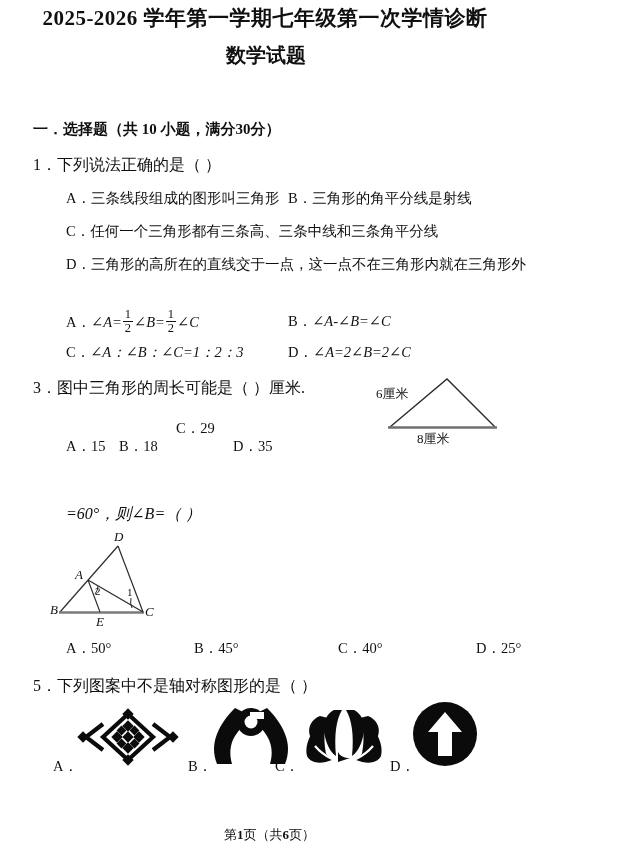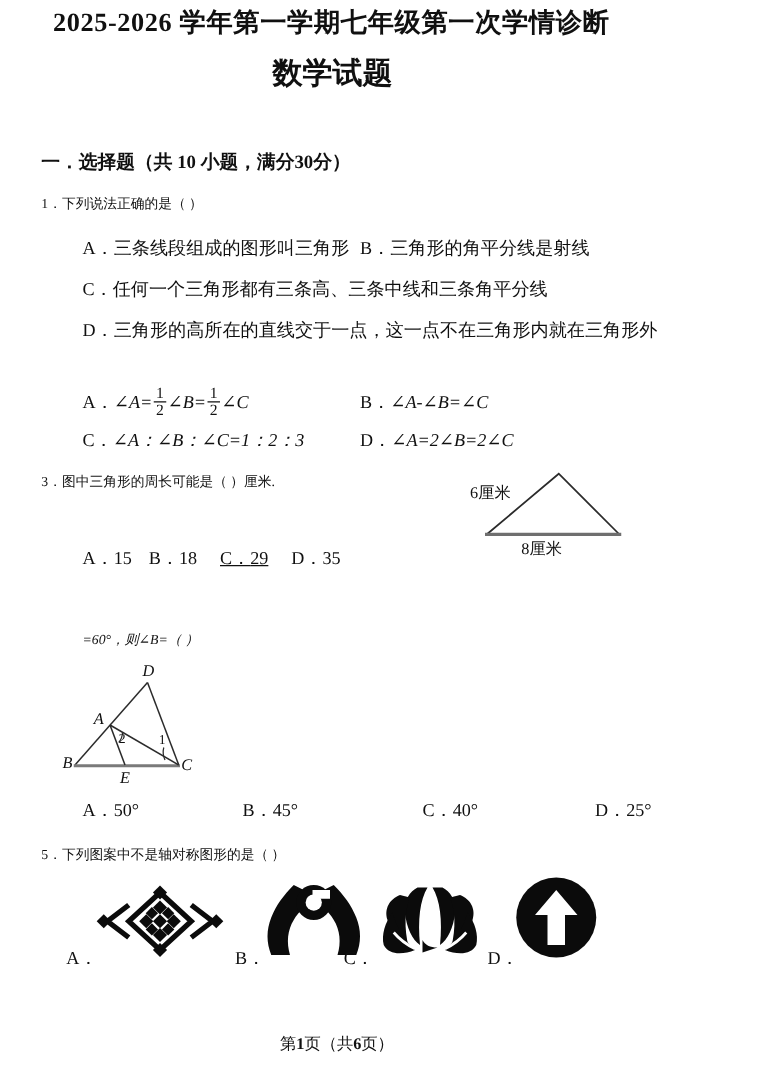--- a/index.html
+++ b/index.html
@@ -17,34 +17,34 @@
   .title-main{
     position:absolute;left:0;top:4px;width:530px;
     text-align:center;
     font-size:21px;font-weight:bold;
     letter-spacing:.5px;
     font-family:"Liberation Serif","DejaVu Serif",serif;
   }
   .title-sub{
     position:absolute;left:0;top:42px;width:532px;
     text-align:center;
-    font-size:24px;font-weight:bold;
+    font-size:20px;font-weight:bold;
   }
 
   
   .section-head{
     position:absolute;left:33px;top:120px;
     font-size:15px;font-weight:bold;
     white-space:nowrap;
   }
 
   
   .q-stem{
     position:absolute;
-    font-size:11px;
+    font-size:16px;
     white-space:nowrap;
   }
   .opt{
     position:absolute;
     font-size:14.5px;
     white-space:nowrap;
   }
   .ital{font-style:italic;font-family:"Liberation Serif","DejaVu Serif",serif;}
 
   
@@ -137,21 +137,21 @@
     <div class="figlabel" style="left:6px;top:15px;">6厘米</div>
     <div class="figlabel" style="left:47px;top:60px;">8厘米</div>
   </div>
 
   <div class="opt" style="left:66px;top:437px;">
     <span>A．</span><span>15</span>
   </div>
   <div class="opt" style="left:119px;top:437px;">
     <span>B．</span><span>18</span>
   </div>
-  <div class="opt" style="left:176px;top:437px;text-decoration:underline;">
+  <div class="opt" style="left:176px;top:419px;">
     <span>C．</span><span>29</span>
   </div>
   <div class="opt" style="left:233px;top:437px;">
     <span>D．</span><span>35</span>
   </div>
 
   <div class="q-stem ital" style="left:66px;top:504px;">
     <span>=60°，则∠B=（     ）</span>
   </div>
 

